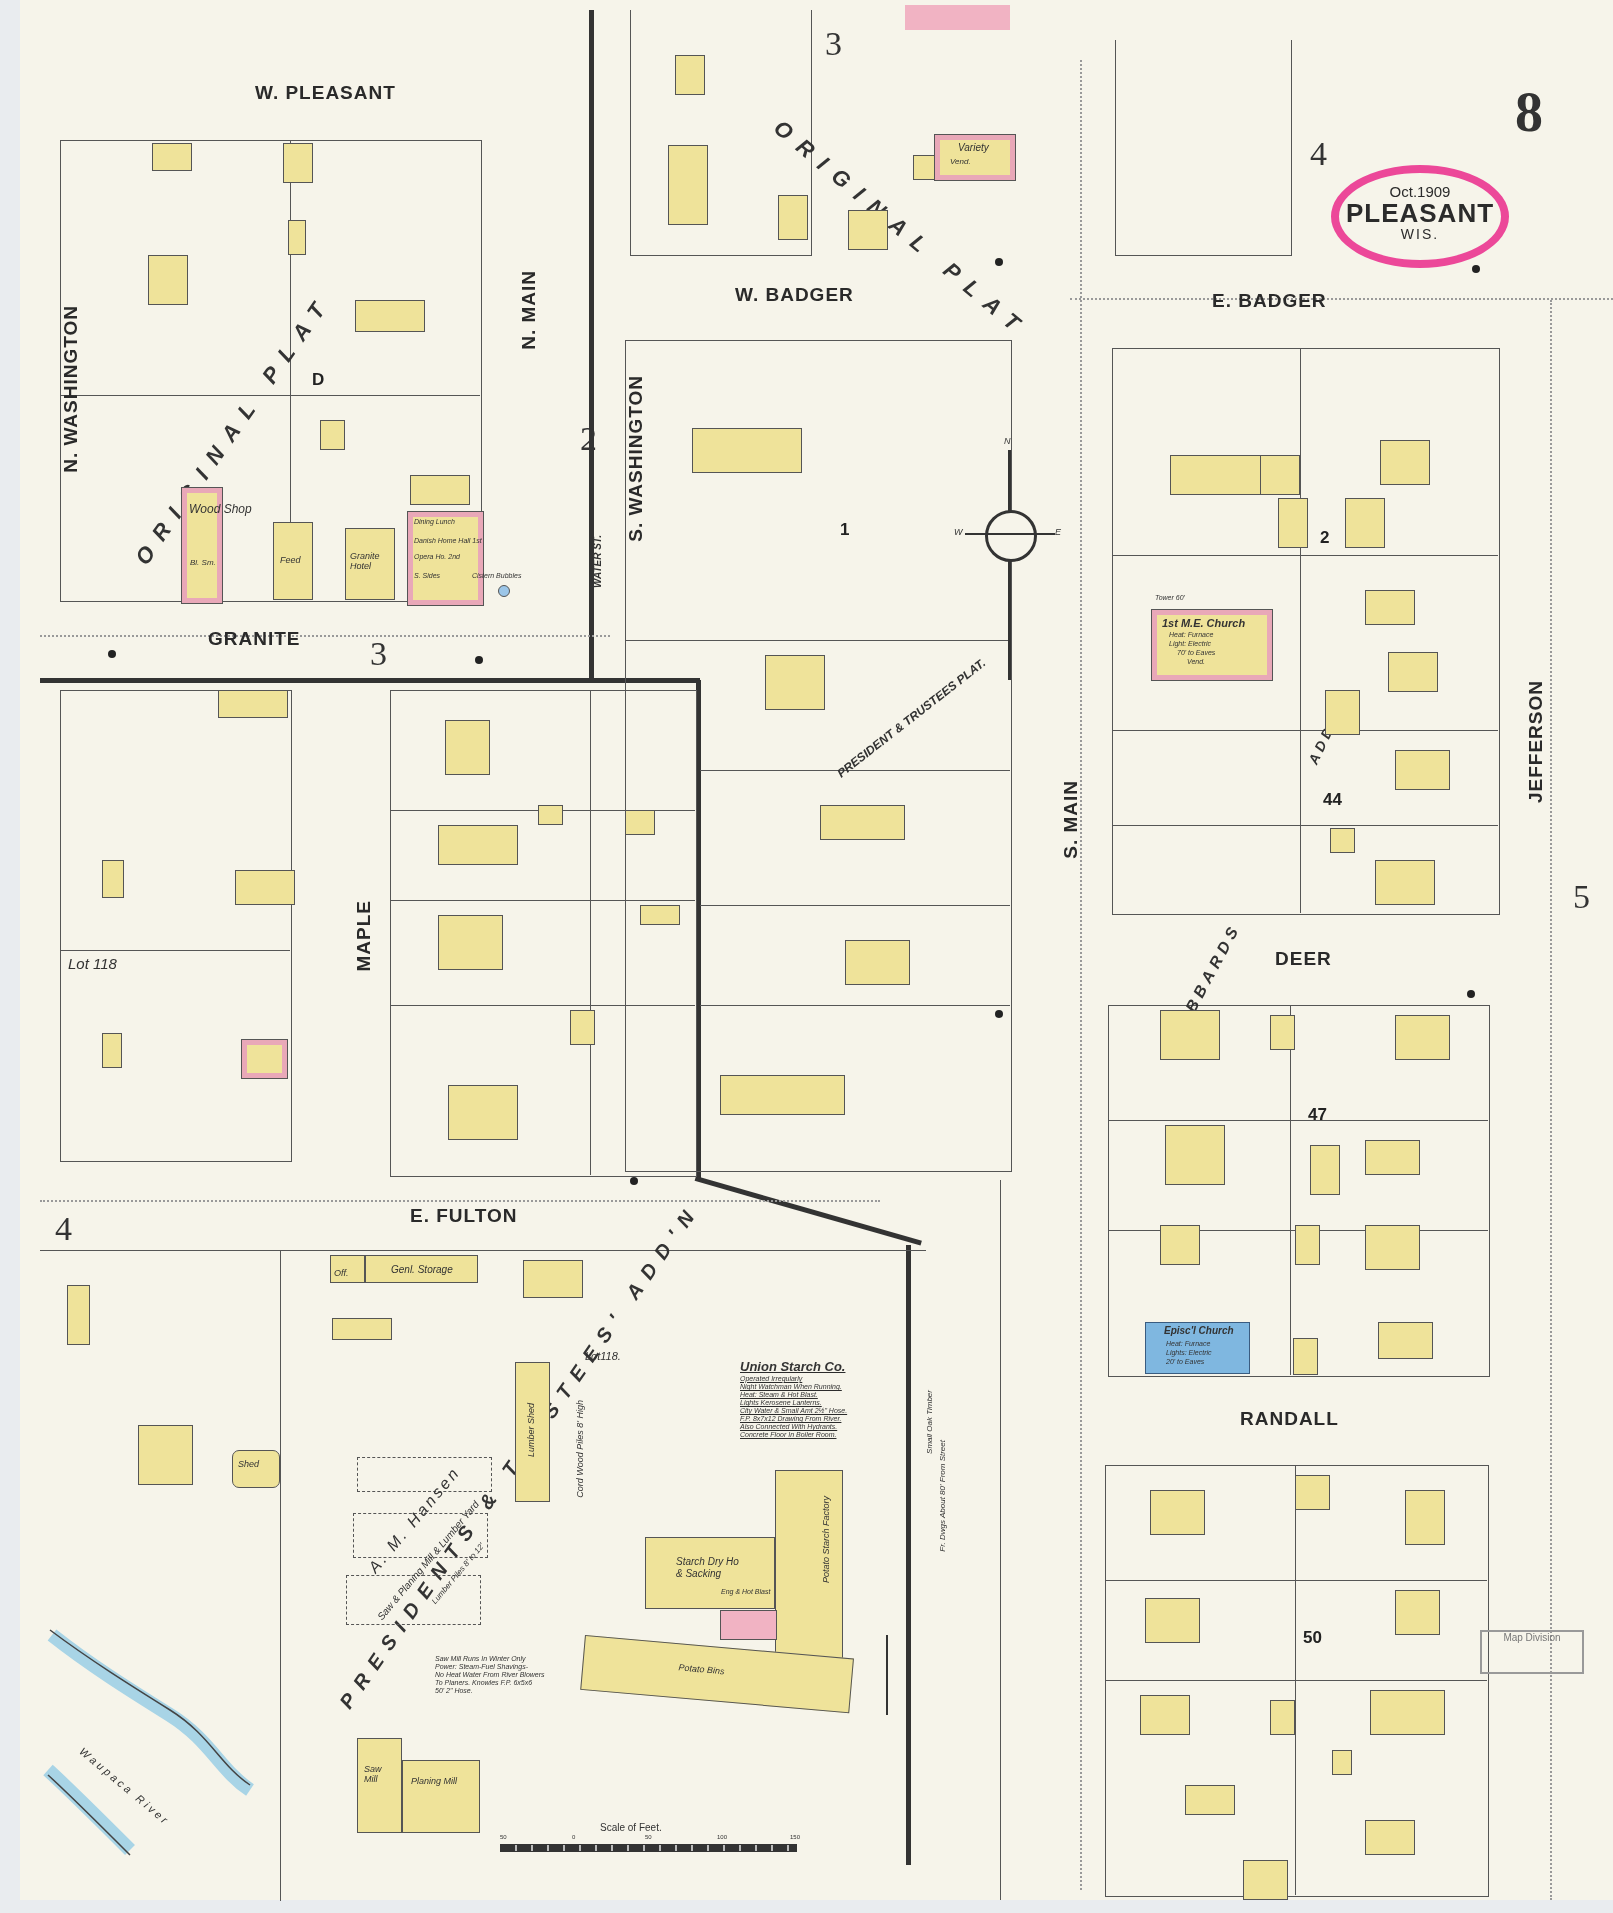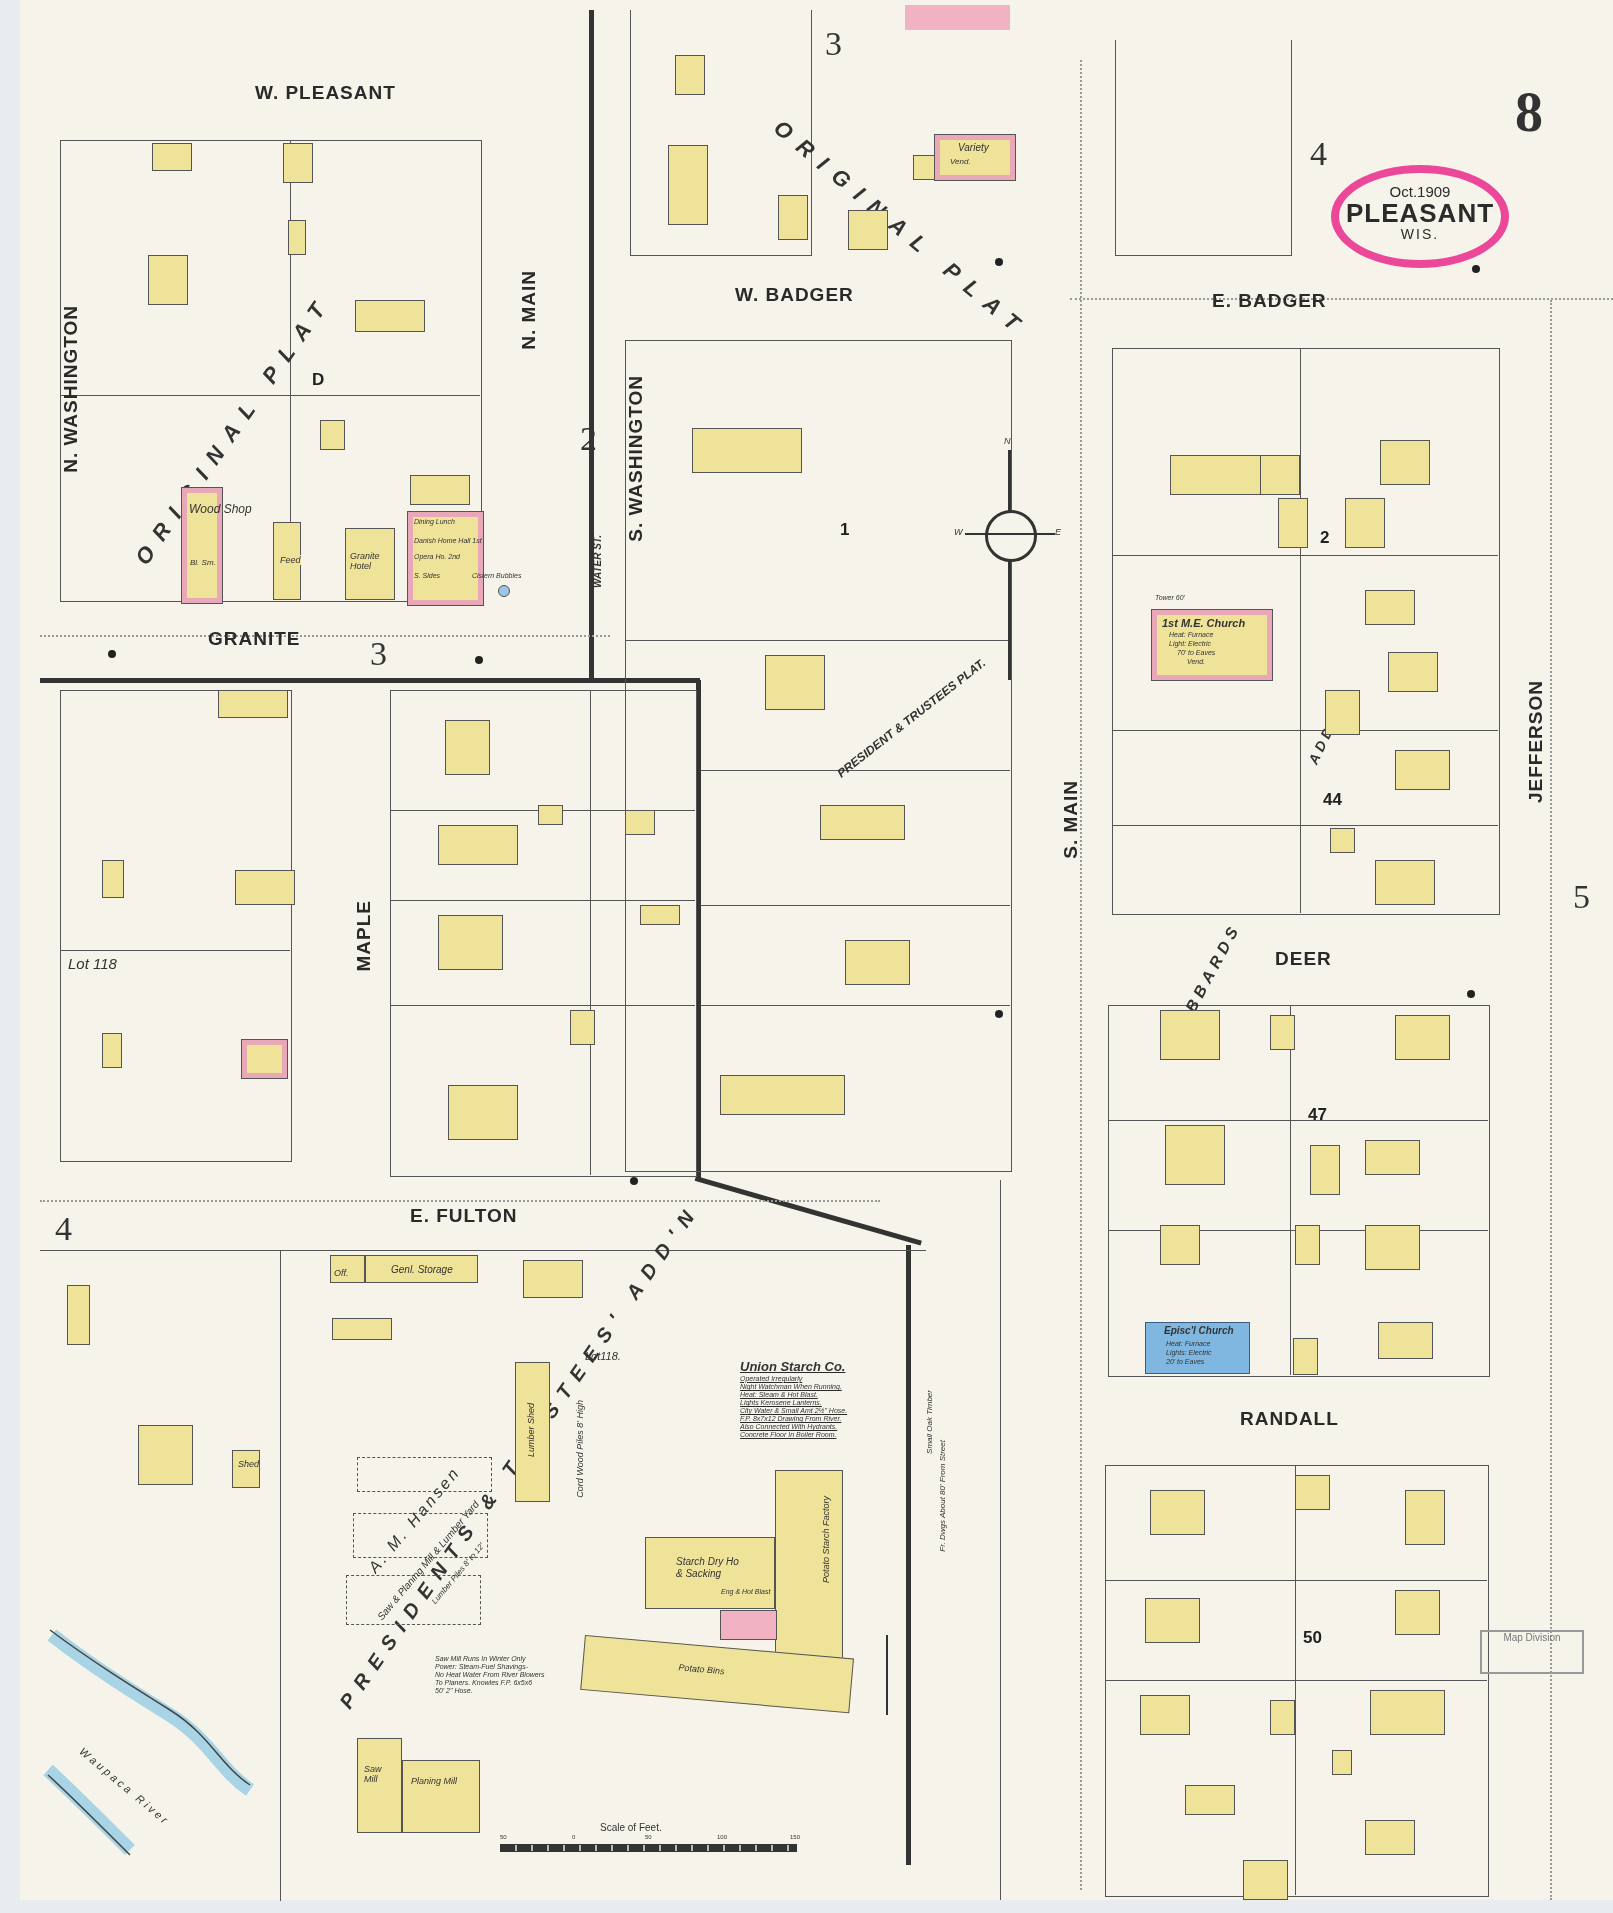--- a/index.html
+++ b/index.html
@@ -125,21 +125,21 @@
   <div class="bld" style="left:128px;top:255px;width:40px;height:50px;"></div>
   <div class="bld" style="left:268px;top:220px;width:18px;height:35px;"></div>
   <div class="bld" style="left:335px;top:300px;width:70px;height:32px;"></div>
   <div class="bld" style="left:300px;top:420px;width:25px;height:30px;"></div>
   <div class="bld" style="left:390px;top:475px;width:60px;height:30px;"></div>
 
   <div class="brick" style="left:162px;top:488px;width:40px;height:115px;">
     <div class="lbl" style="left:2px;top:10px;font-size:12px;">Wood Shop</div>
     <div class="lbl" style="left:3px;top:65px;font-size:8px;">Bl. Sm.</div>
   </div>
-  <div class="bld x" style="left:253px;top:522px;width:28px;height:78px;">
+  <div class="bld x" style="left:253px;top:522px;width:40px;height:78px;">
     <div class="lbl" style="left:6px;top:32px;font-size:9px;background:#efe39a;">Feed</div>
   </div>
   <div class="bld" style="left:325px;top:528px;width:50px;height:72px;">
     <div class="lbl" style="left:4px;top:22px;font-size:9px;white-space:normal;width:40px;">Granite Hotel</div>
   </div>
   <div class="brick" style="left:388px;top:512px;width:75px;height:93px;">
     <div class="lbl" style="left:1px;top:1px;font-size:7px;">Dining Lunch</div>
     <div class="lbl" style="left:1px;top:20px;font-size:7px;">Danish Home Hall 1st</div>
     <div class="lbl" style="left:1px;top:36px;font-size:7px;">Opera Ho. 2nd</div>
     <div class="lbl" style="left:1px;top:55px;font-size:7px;">S. Sides</div>
@@ -242,21 +242,21 @@
   <div class="bld" style="left:310px;top:1255px;width:35px;height:28px;">
     <div class="lbl" style="left:3px;top:12px;font-size:9px;">Off.</div>
   </div>
   <div class="bld" style="left:345px;top:1255px;width:113px;height:28px;">
     <div class="lbl" style="left:25px;top:8px;font-size:10px;">Genl. Storage</div>
   </div>
   <div class="bld" style="left:503px;top:1260px;width:60px;height:38px;"></div>
   <div class="bld" style="left:312px;top:1318px;width:60px;height:22px;"></div>
   <div class="bld x" style="left:47px;top:1285px;width:23px;height:60px;"></div>
   <div class="bld x" style="left:118px;top:1425px;width:55px;height:60px;"></div>
-  <div class="bld" style="left:212px;top:1450px;width:28px;height:38px;">
+  <div class="bld" style="left:212px;top:1450px;width:48px;height:38px;border-radius:7px;">
     <div class="lbl" style="left:5px;top:8px;font-size:9px;">Shed</div>
   </div>
   <div class="lbl" style="left:565px;top:1350px;font-size:11px;">Lot118.</div>
   <div class="bld" style="left:495px;top:1362px;width:35px;height:140px;">
     <div class="lbl vert" style="left:10px;top:40px;font-size:9px;">Lumber Shed</div>
   </div>
   <div class="lbl vert" style="left:555px;top:1400px;font-size:9px;">Cord Wood Piles 8' High</div>
 
   <div class="dashed" style="left:337px;top:1457px;width:135px;height:35px;"></div>
   <div class="dashed" style="left:333px;top:1513px;width:135px;height:45px;"></div>

